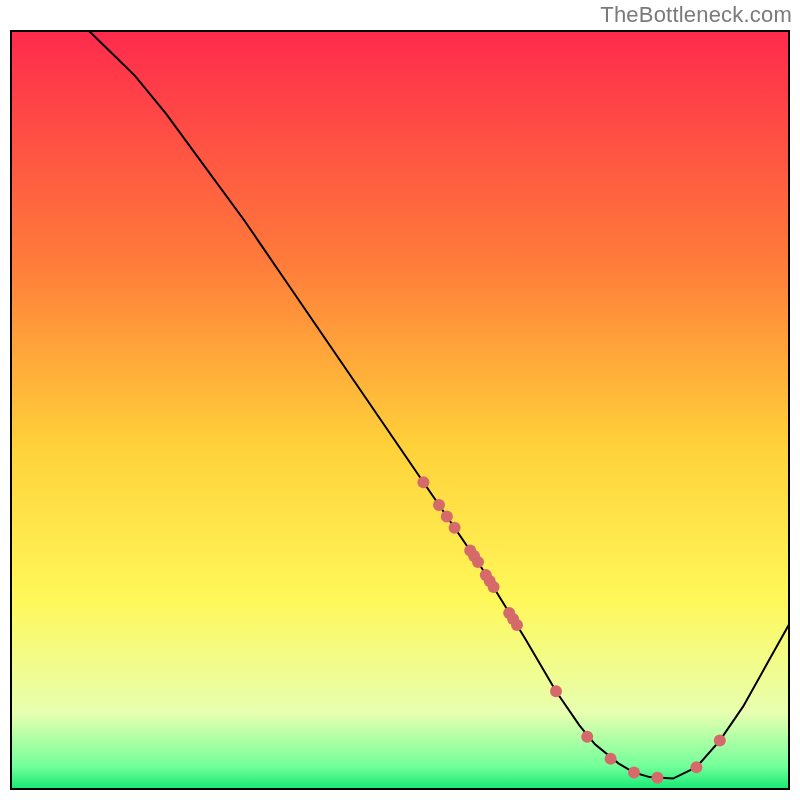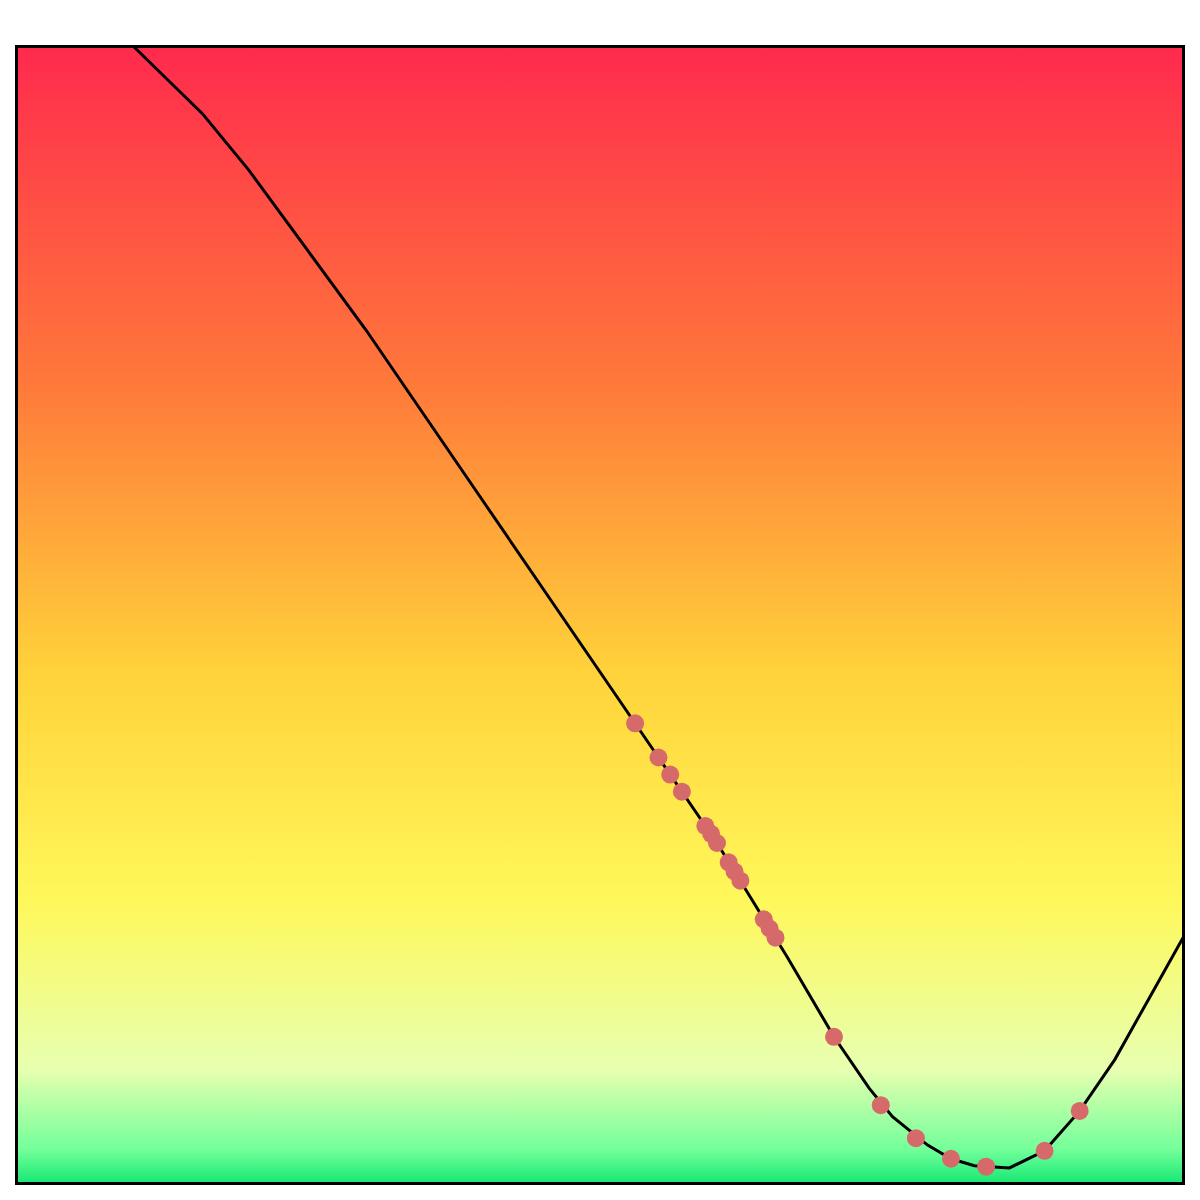--- a/index.html
+++ b/index.html
@@ -43,20 +43,21 @@
     stroke-width: 2;
   }
   .dot {
     fill: #d66a6a;
     stroke: none;
   }
 </style>
 </head>
 <body>
 <div class="wrap">
+  <div class="watermark">TheBottleneck.com</div>
 
   <svg class="chart" viewBox="0 0 780 760">
     <defs>
       <linearGradient id="bg-gradient" x1="0" y1="0" x2="0" y2="1">
         <stop id="g0" offset="0%" stop-color="#ff2a4d"></stop>
         <stop id="g30" offset="30%" stop-color="#ff7a3a"></stop>
         <stop id="g55" offset="55.00000000000001%" stop-color="#ffd23a"></stop>
         <stop id="g75" offset="75%" stop-color="#fff85a"></stop>
         <stop id="g90" offset="90%" stop-color="#e7ffb0"></stop>
         <stop id="g97" offset="97%" stop-color="#73ff9a"></stop>

